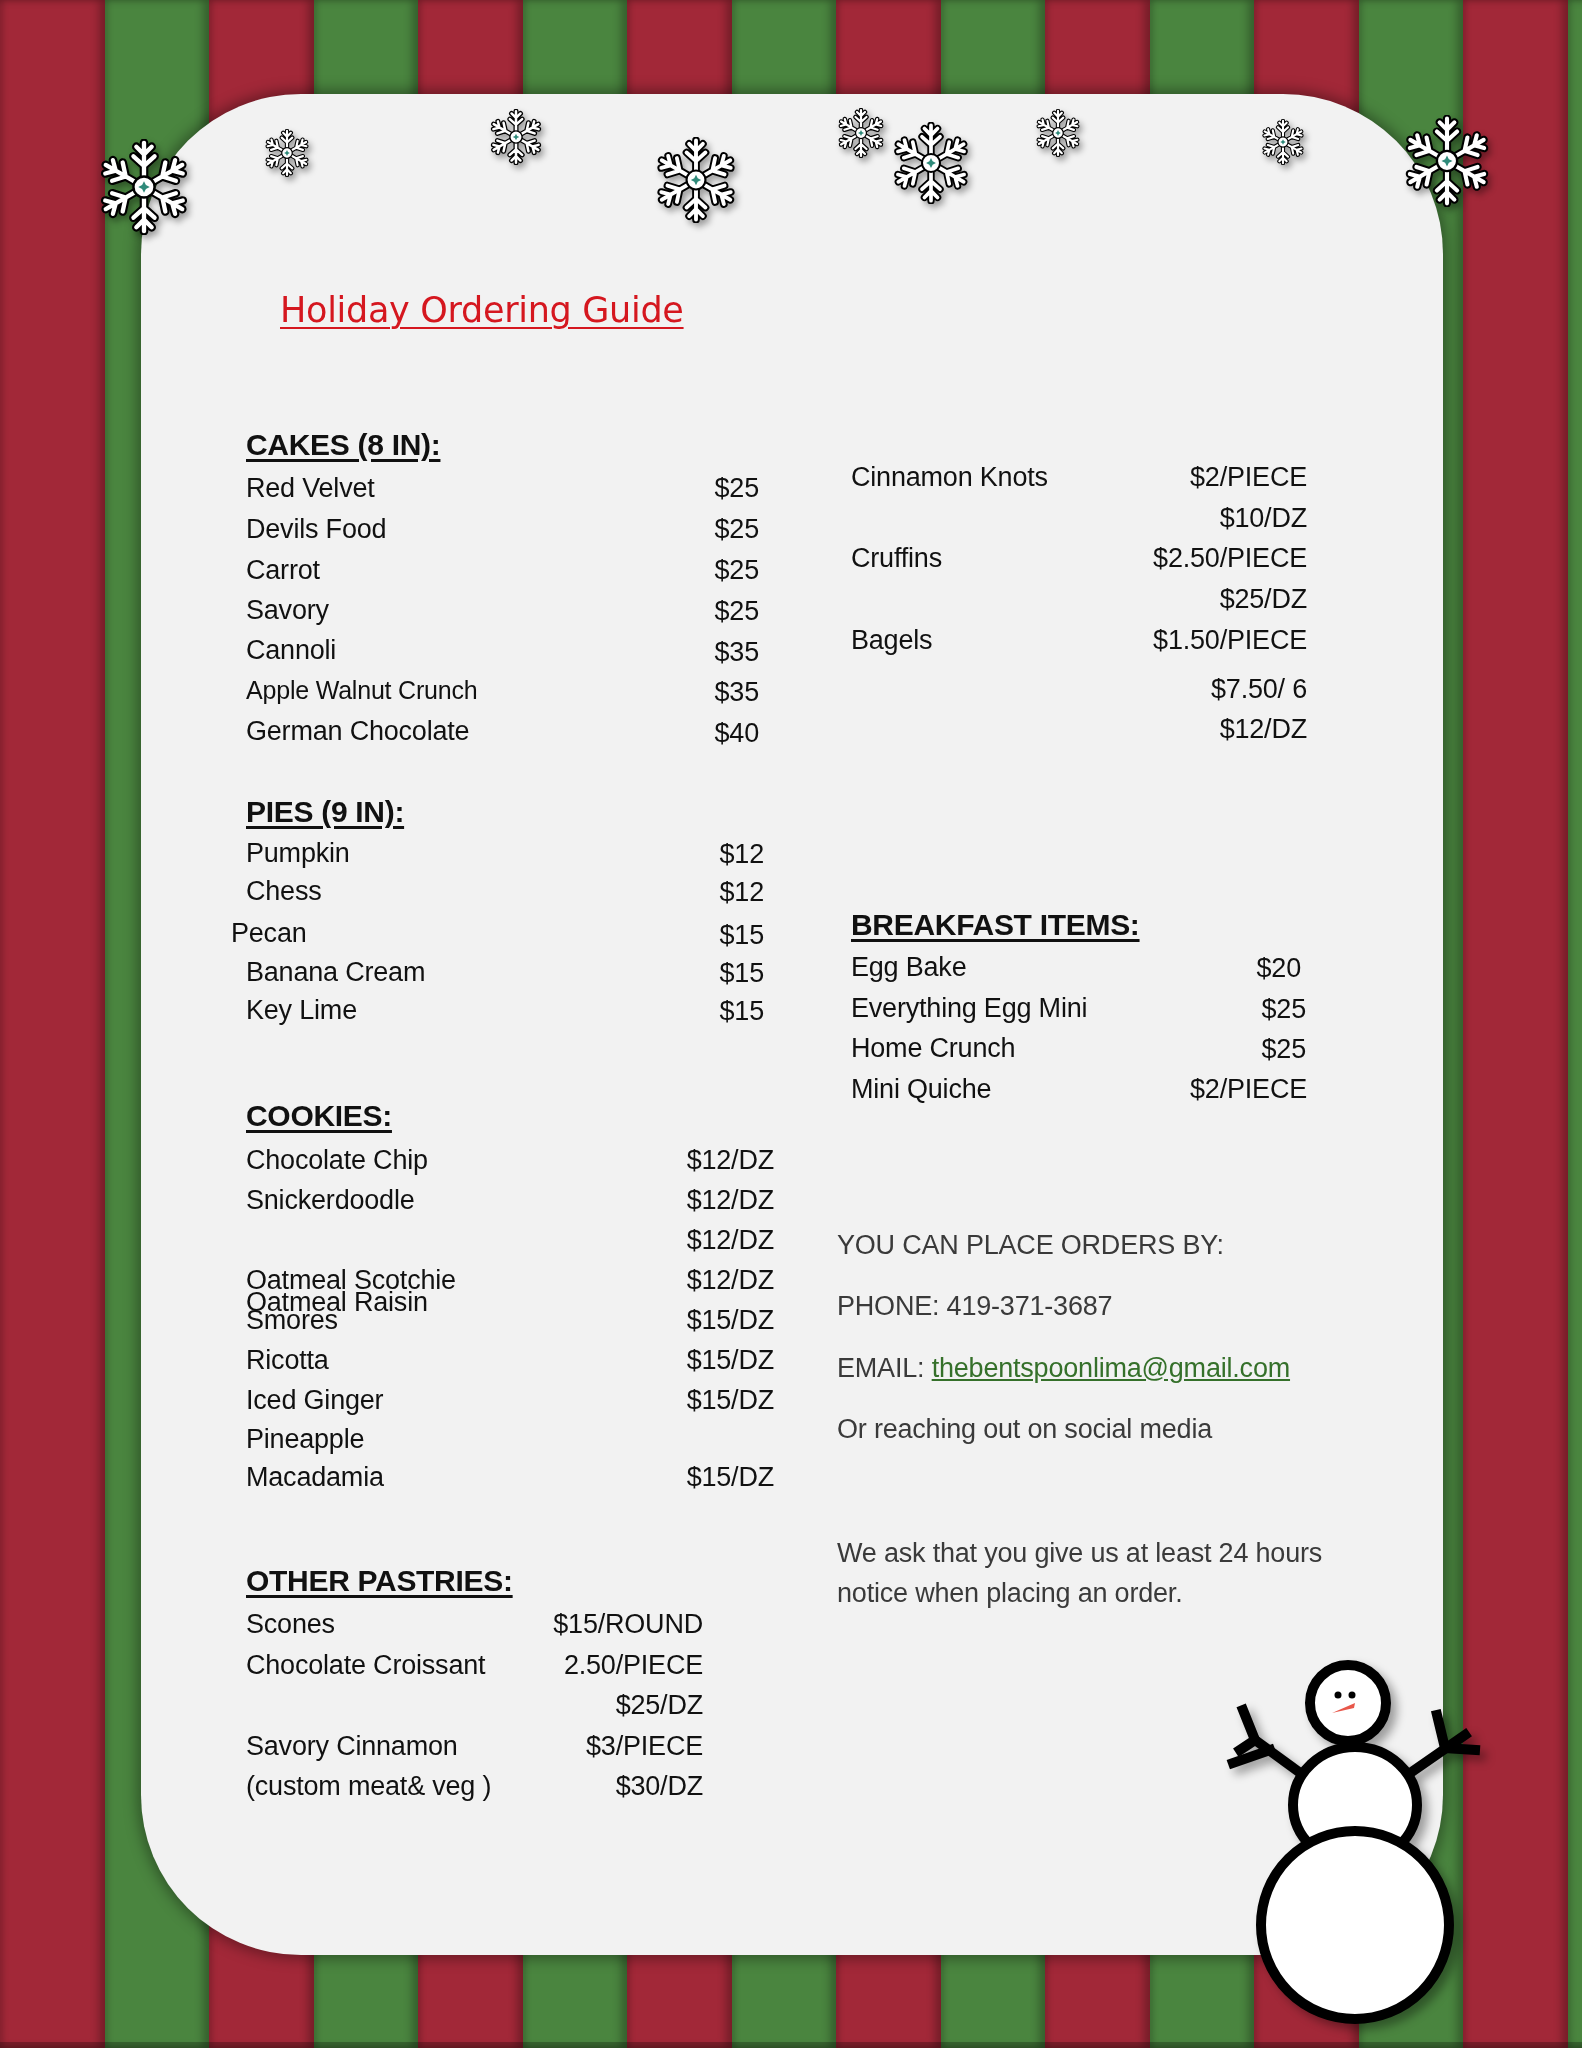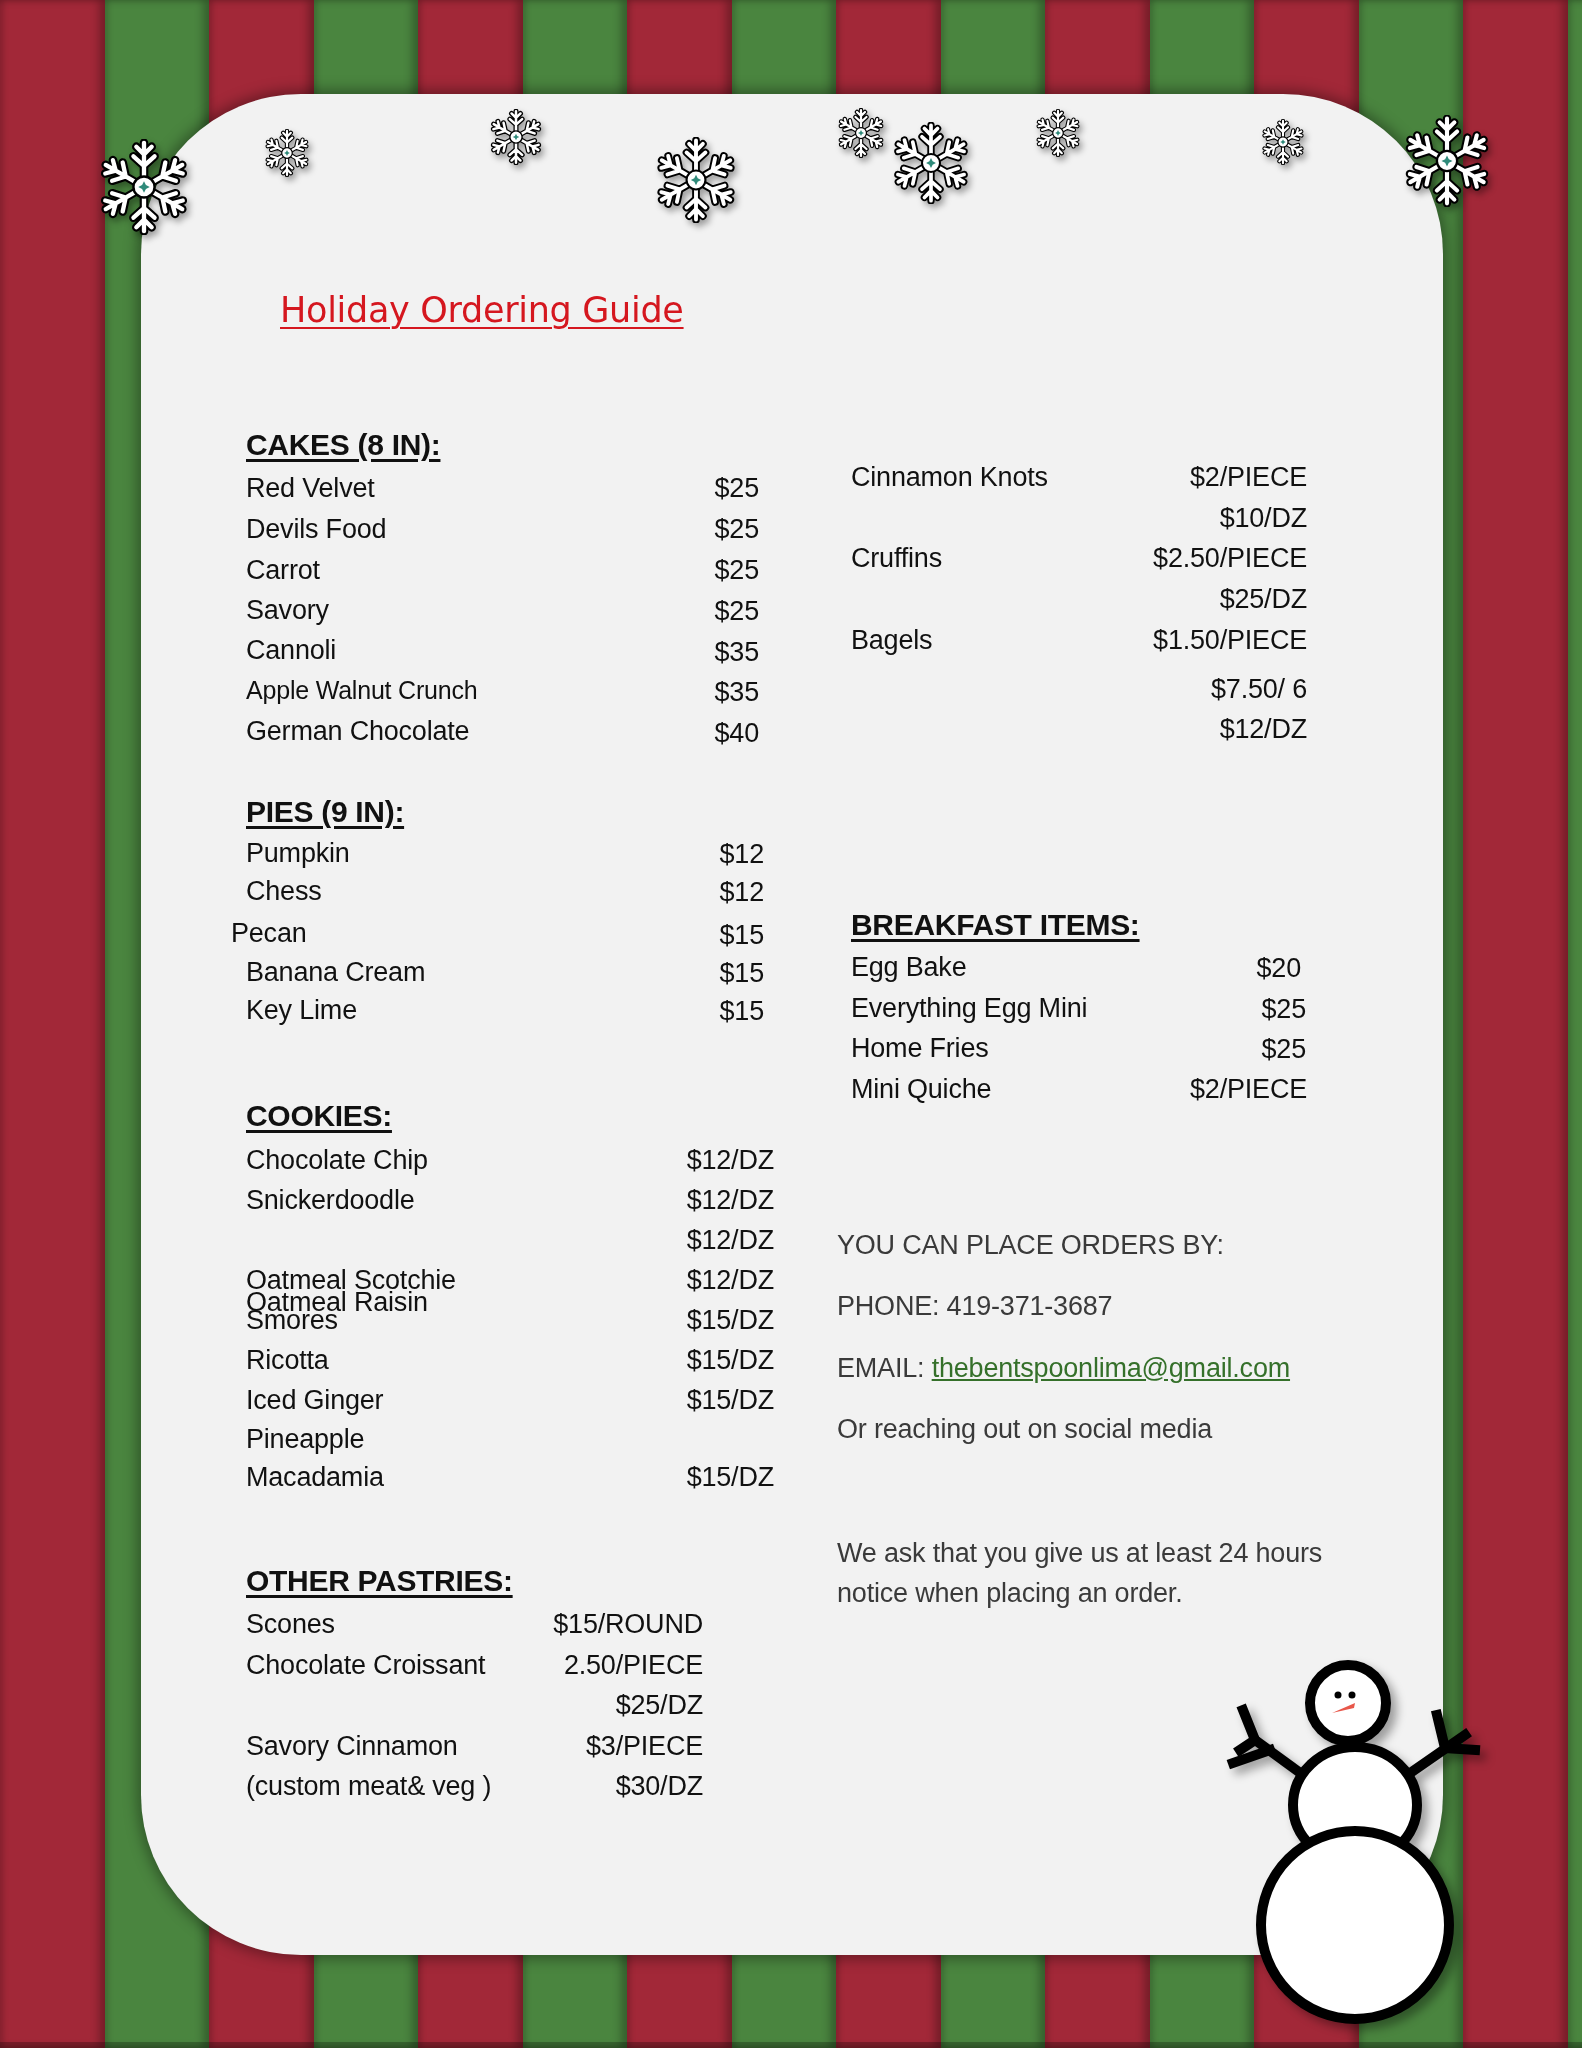--- a/index.html
+++ b/index.html
@@ -159,21 +159,21 @@
 <div class="row" style="left:851px;top:625px">Bagels</div>
 <div class="price" style="right:275px;top:625px">$1.50/PIECE</div>
 <div class="price" style="right:275px;top:674px">$7.50/ 6</div>
 <div class="price" style="right:275px;top:714px">$12/DZ</div>
 
 <div class="hdr" style="left:851px;top:908px">BREAKFAST ITEMS:</div>
 <div class="row" style="left:851px;top:952px">Egg Bake</div>
 <div class="price" style="right:281px;top:953px">$20</div>
 <div class="row" style="left:851px;top:993px">Everything Egg Mini</div>
 <div class="price" style="right:276px;top:994px">$25</div>
-<div class="row" style="left:851px;top:1033px">Home Fries</div>
+<div class="row" style="left:851px;top:1033px">Home Crunch</div>
 <div class="price" style="right:276px;top:1034px">$25</div>
 <div class="row" style="left:851px;top:1074px">Mini Quiche</div>
 <div class="price" style="right:275px;top:1074px">$2/PIECE</div>
 
 <div class="contact" style="top:1230px">YOU CAN PLACE ORDERS BY:</div>
 <div class="contact" style="top:1291px">PHONE: 419-371-3687</div>
 <div class="contact" style="top:1353px">
   <span>EMAIL: </span><span class="email-link">thebentspoonlima@gmail.com</span>
 </div>
 <div class="contact" style="top:1414px">Or reaching out on social media</div>

